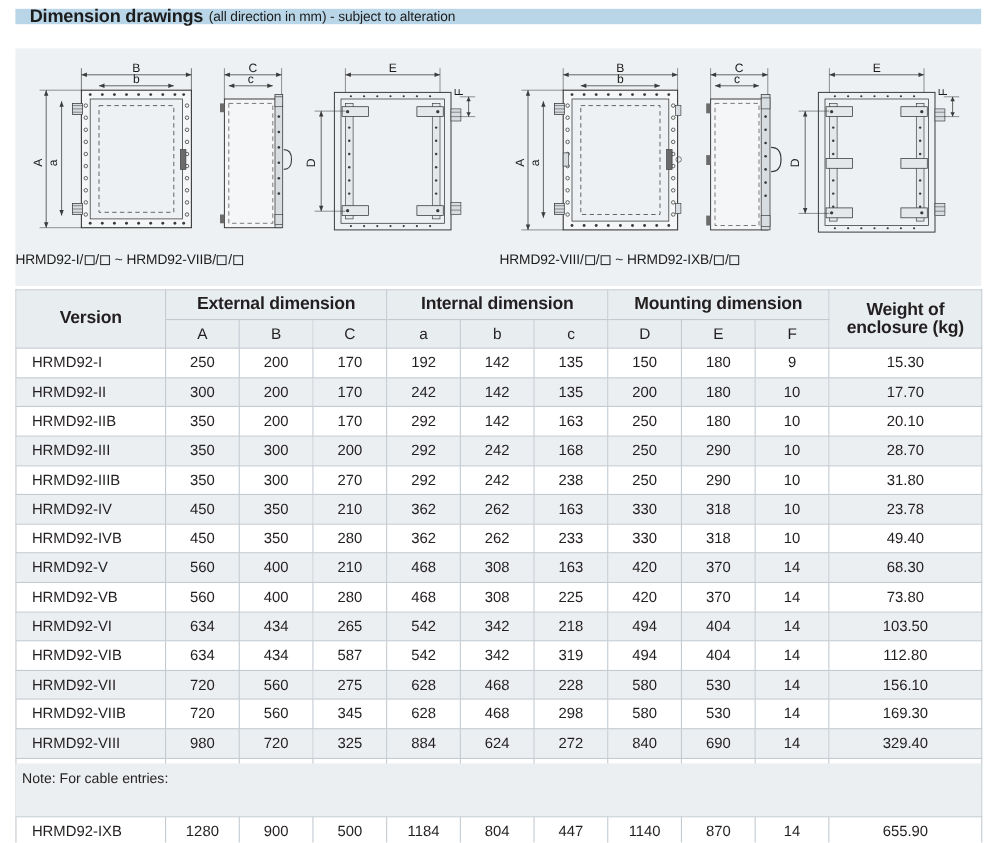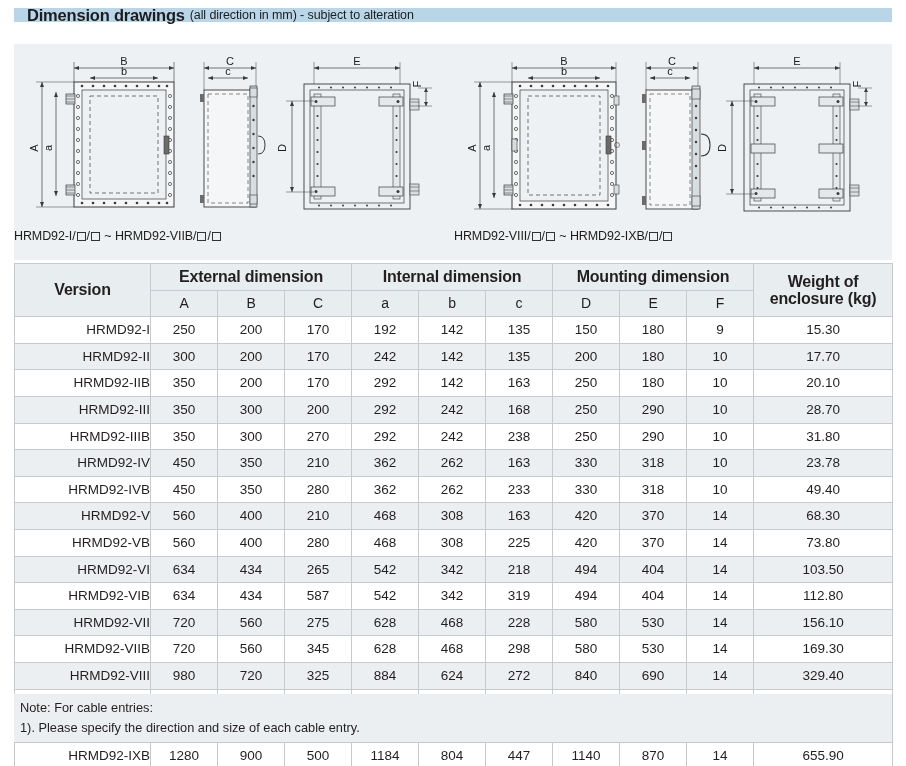--- a/index.html
+++ b/index.html
@@ -123,21 +123,21 @@
     line-height: 17px;
   }
   .spec-table tbody td {
     background: #ffffff;
     font-size: 13.5px;
   }
   .spec-table tbody tr:nth-child(even) td {
     background: #eceff1;
   }
   .spec-table tbody td.ver {
-    text-align: right;
+    text-align: left;
     padding-left: 14px;
   }
 
   
   col.c-ver { width: 136px; }
   col.c-dim { width: 67px; }
   col.c-wt  { width: 139px; }
 
   
   .notes {
@@ -856,16 +856,15 @@
           <td>1140</td>
           <td>870</td>
           <td>14</td>
           <td>655.90</td>
         </tr>
       </tbody>
   </table>
 
   <div class="notes">
     <div>Note: For cable entries:</div>
-    <div>1). Please specify the direction and size of each cable entry.</div>
   </div>
 
 </div>
 
 </body></html>

